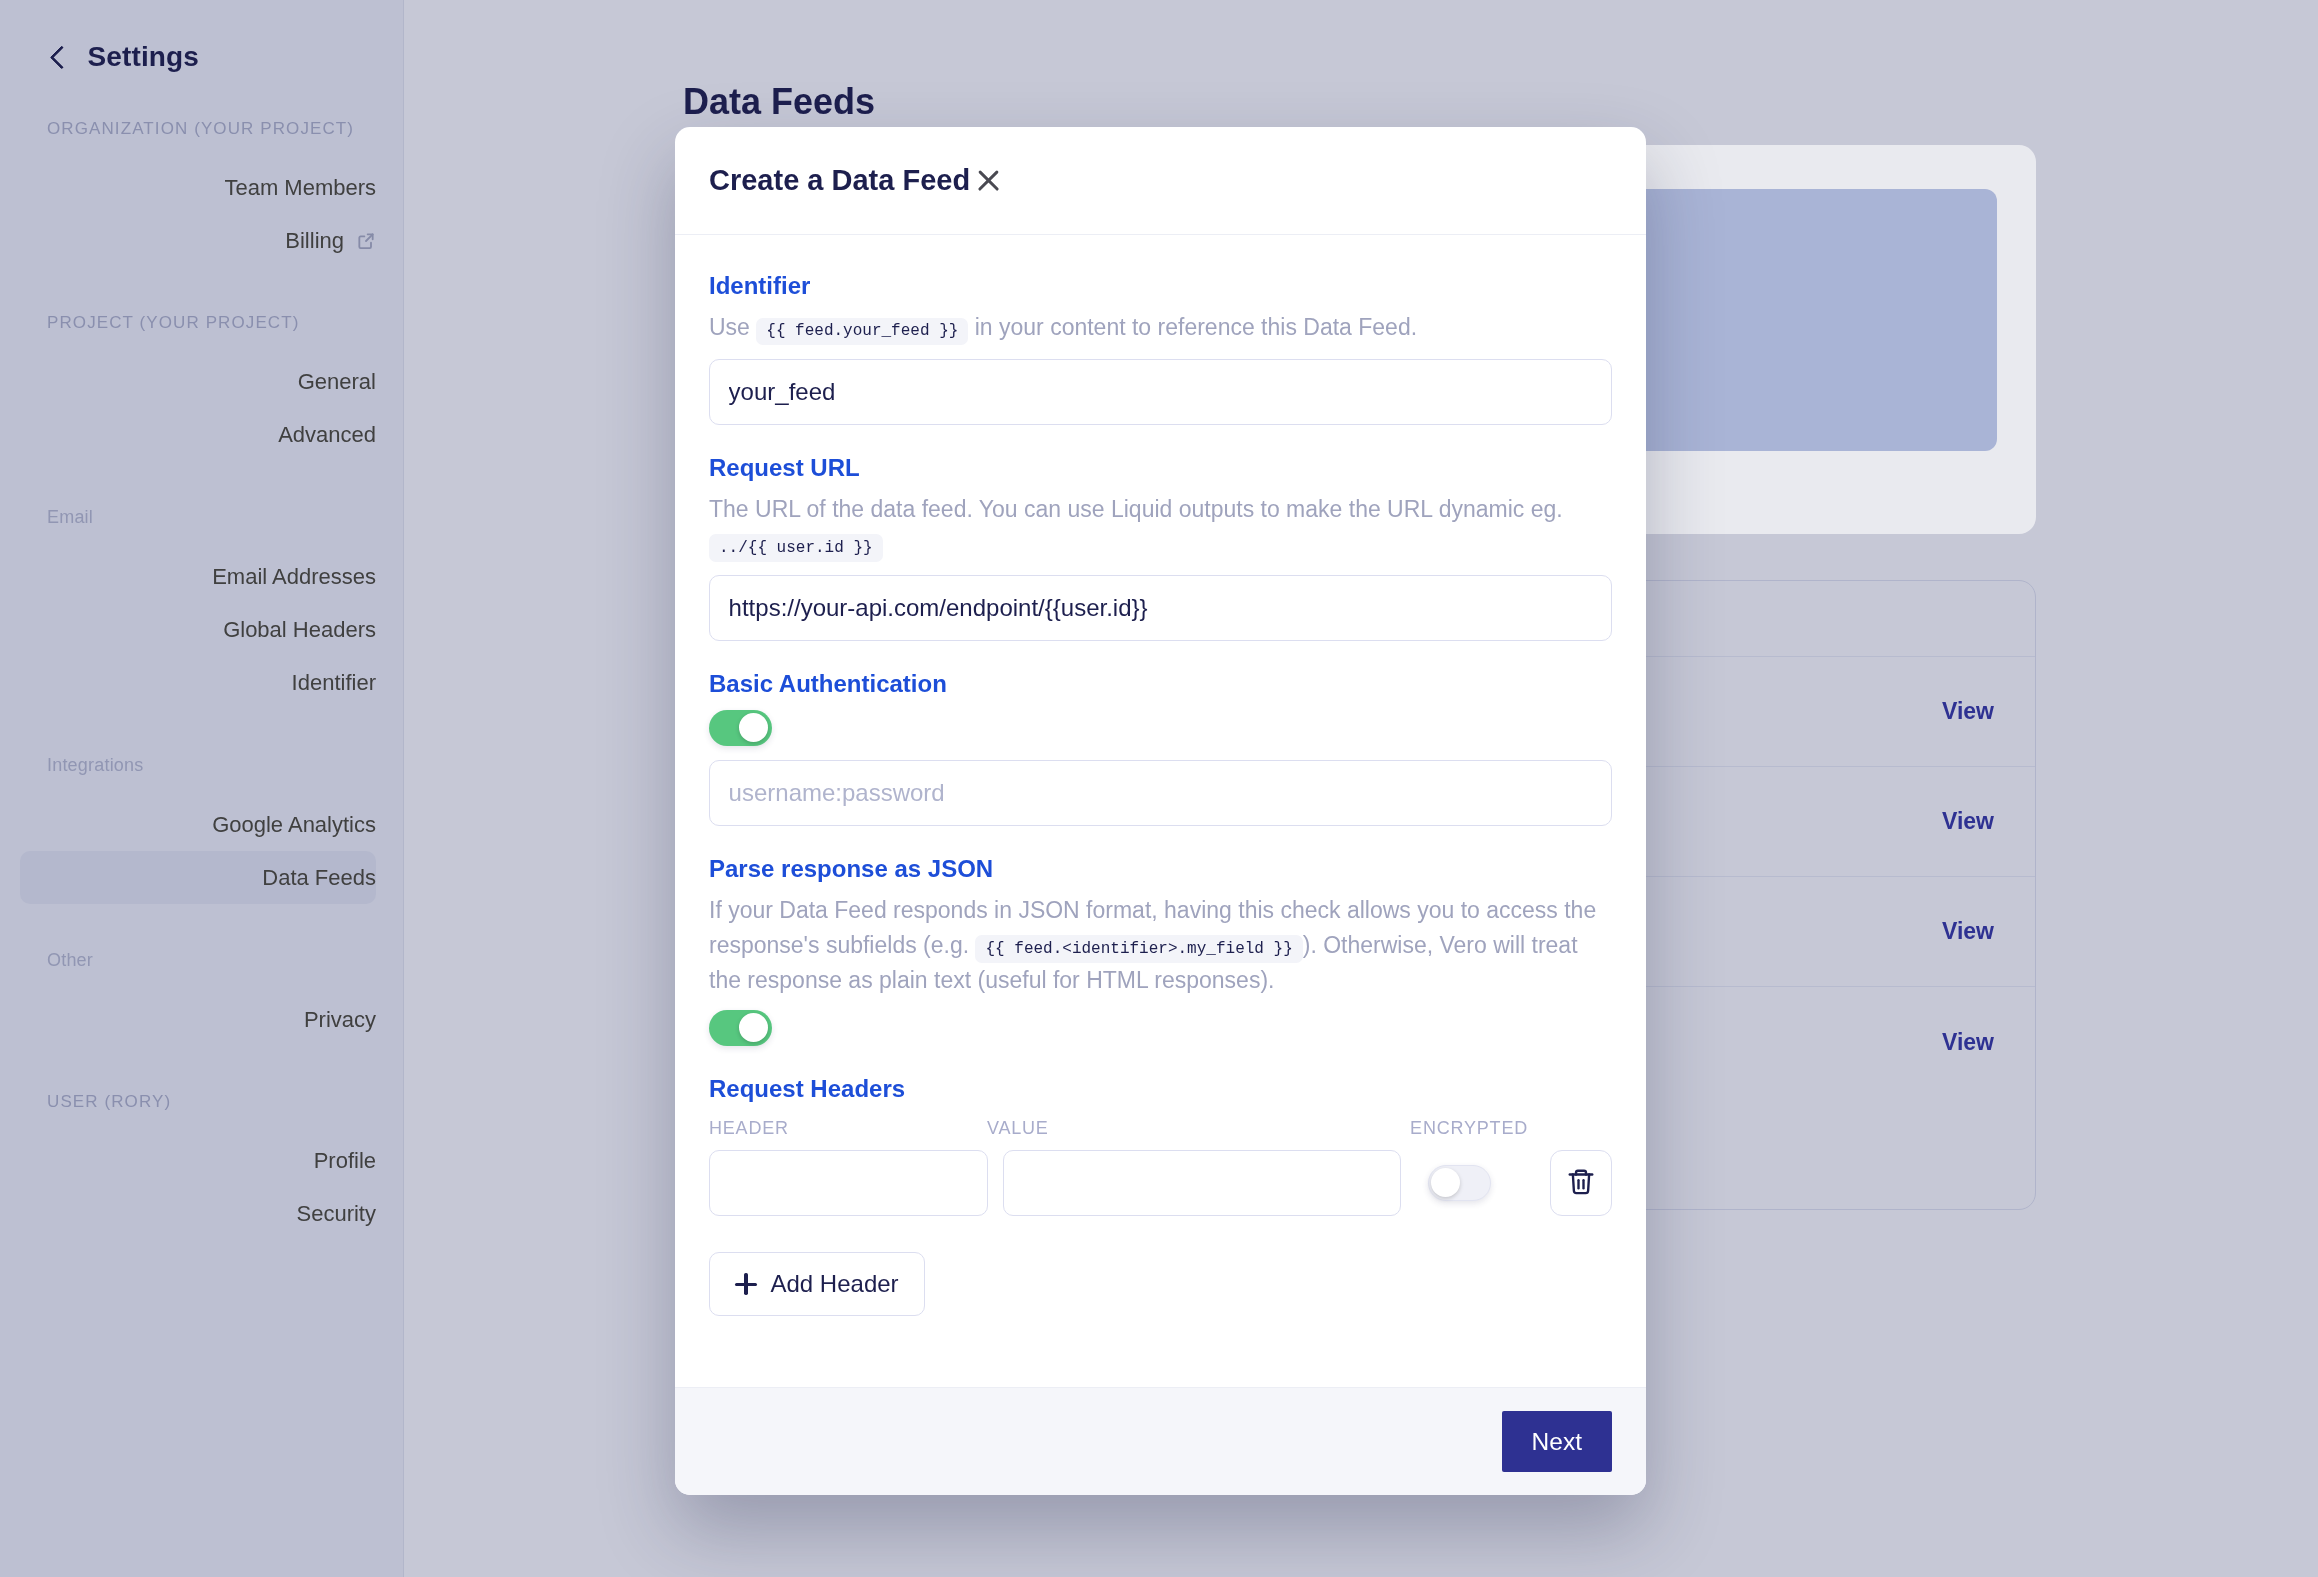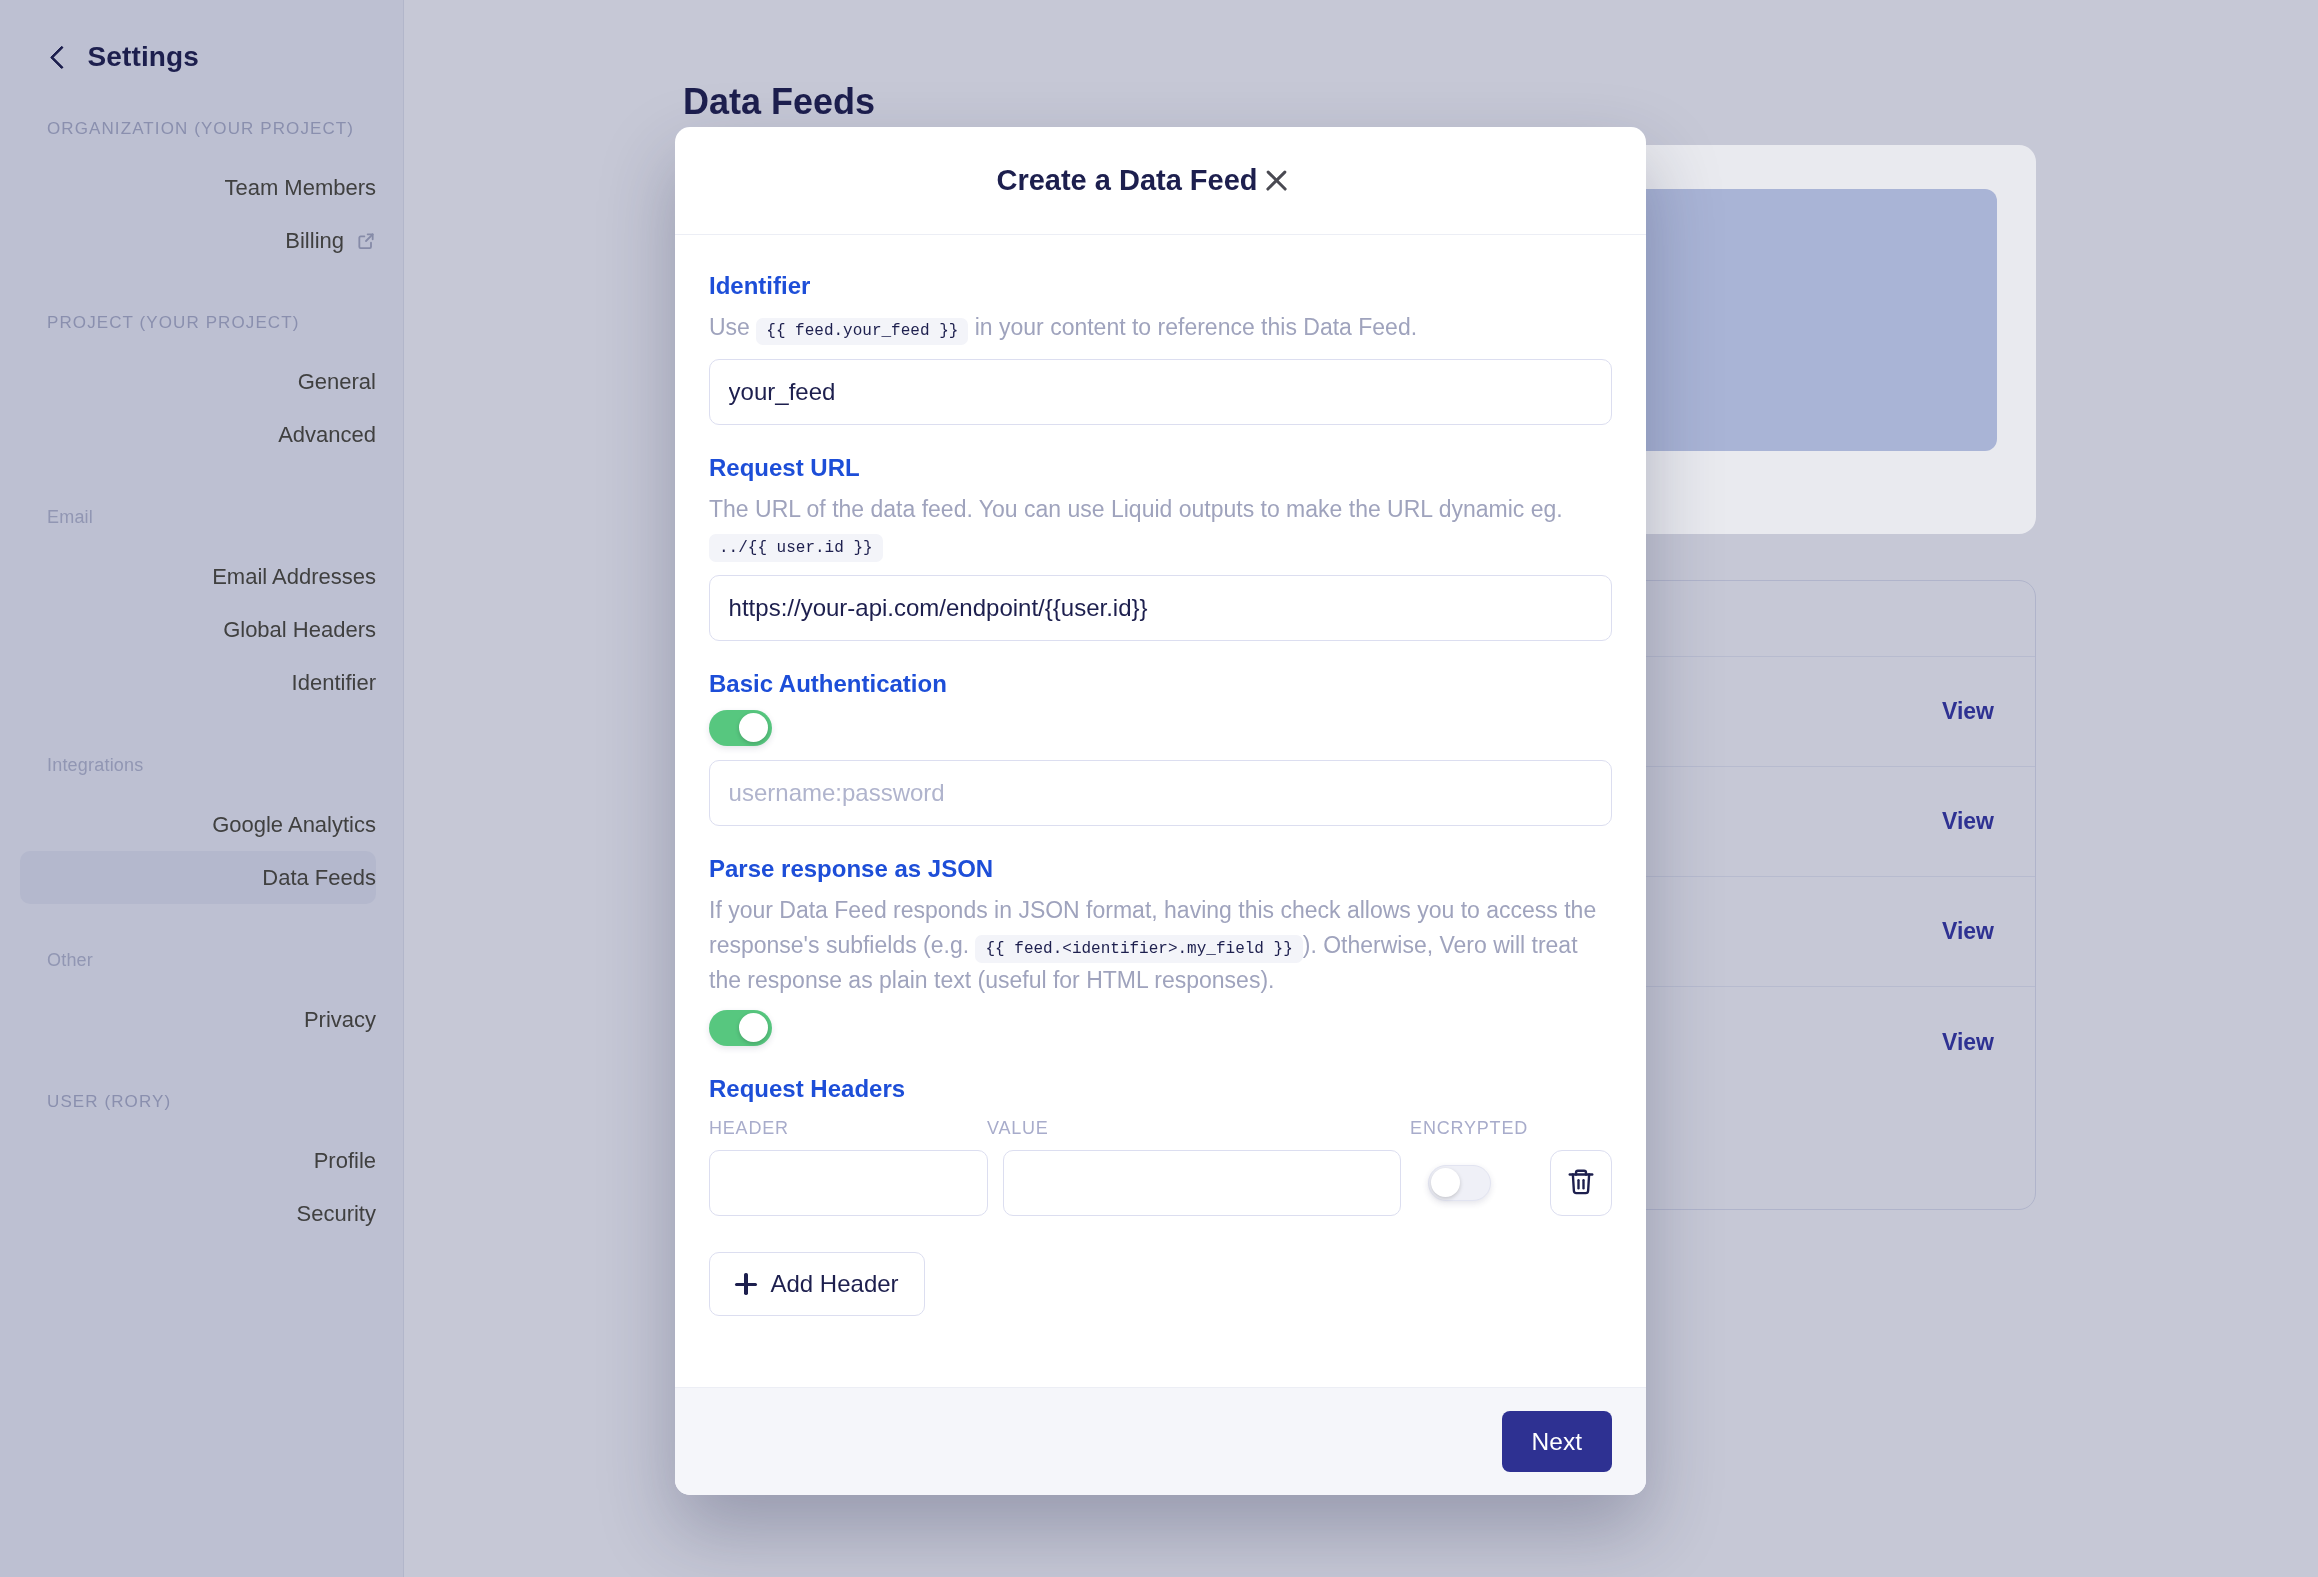--- a/index.html
+++ b/index.html
@@ -106,21 +106,21 @@
   
   .modal {
     position: absolute; left: 675px; top: 127px;
     width: 971px;
     background: #ffffff;
     border-radius: 15px;
     box-shadow: 0 34px 76px rgba(30,32,70,.28);
     overflow: hidden;
   }
   .modal-head {
-    height: 108px; display:flex; align-items:center; justify-content:center;
+    height: 108px; display:flex; align-items:center; justify-content:flex-start;
     padding: 0 64px 0 34px;
     border-bottom: 1.7px solid #eceef5;
   }
   .modal-title { font-size: 29px; font-weight: 700; color:#1d1f4e; }
   .close-btn {
     width: 37px; height: 37px; position: relative;
     background: none; border: none; cursor: pointer;
   }
   .close-btn::before, .close-btn::after {
     content:""; position:absolute; left: 5px; top: 17px;
@@ -221,21 +221,21 @@
 
   .modal-foot {
     border-top: 1.7px solid #eceef5;
     background: #f5f6fa;
     height: 108px;
     display:flex; align-items:center; justify-content:flex-end;
     padding: 0 34px;
   }
   .next-btn {
     background: #2e3192; color:#fff;
-    border: none; border-radius: 8px;
+    border: none; border-radius: 2px;
     height: 61px; padding: 0 30px;
     font-size: 24.5px; cursor:pointer;
     font-family:"Liberation Sans", sans-serif;
   }
   .inline { display:inline; }
 </style>
 </head>
 <body>
 
 <div class="app">

